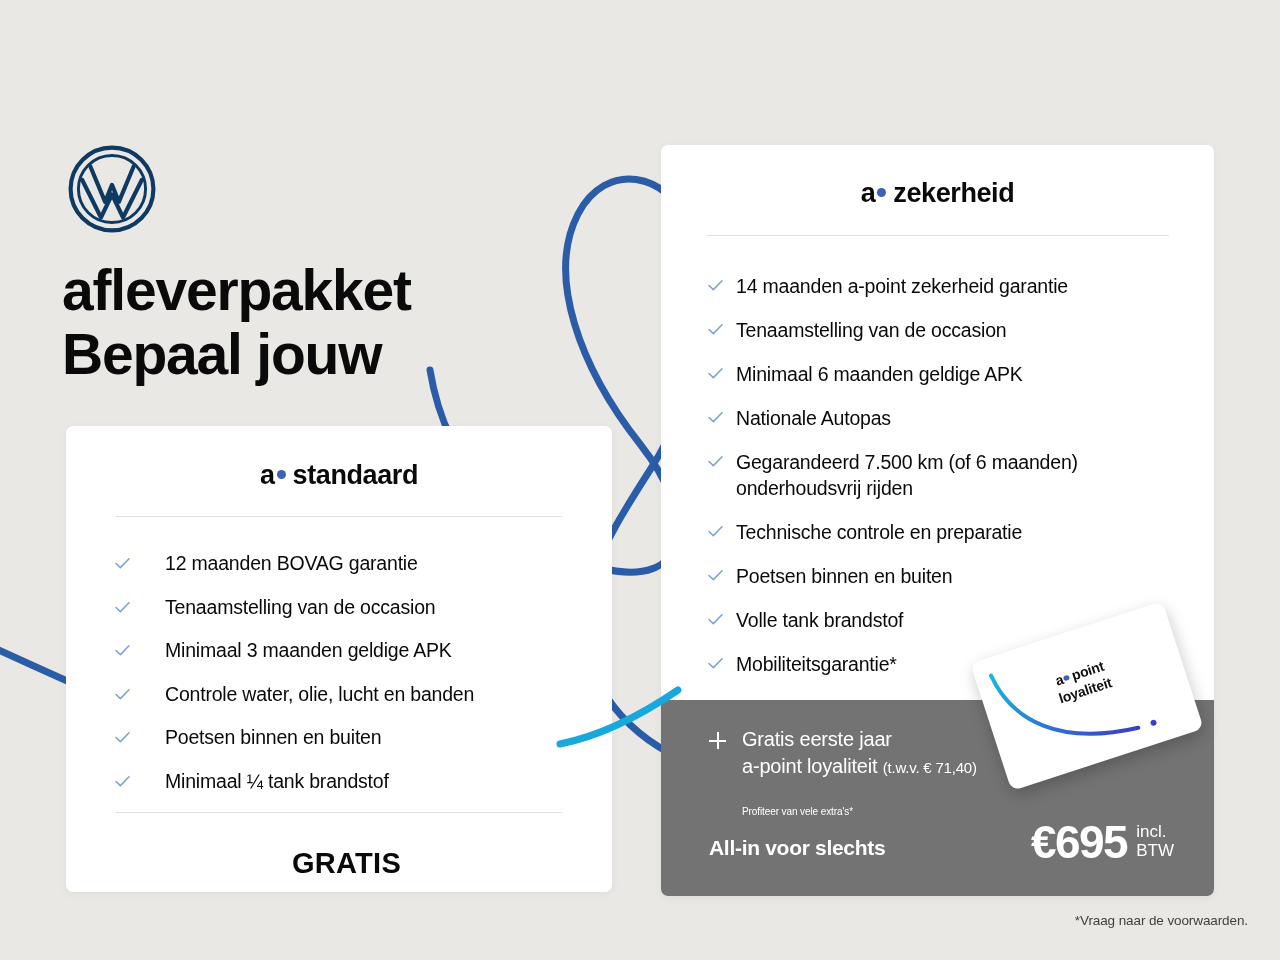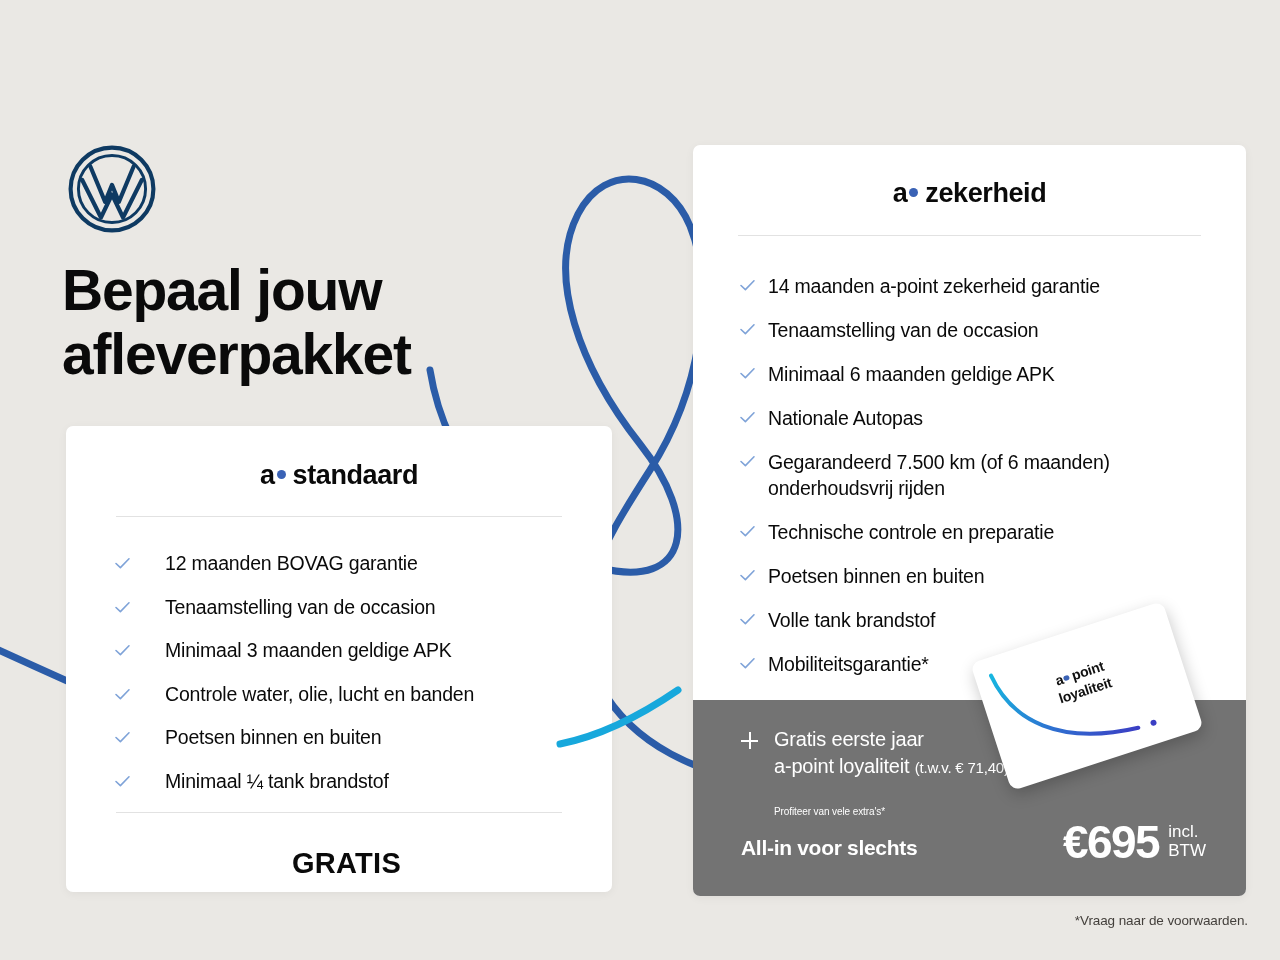--- a/index.html
+++ b/index.html
@@ -29,21 +29,21 @@
   }
   .headline .ln{display:block;white-space:nowrap;}
 
   
   .card{
     position:absolute;background:#FFFFFF;border-radius:7px;
     box-shadow:0 2px 10px rgba(0,0,0,0.05);
     z-index:4;
   }
   .card-standaard{left:66px;top:426px;width:546px;height:466px;}
-  .card-zekerheid{left:693px;top:145px;width:553px;height:751px;overflow:hidden;}
+  .card-zekerheid{left:661px;top:145px;width:553px;height:751px;overflow:hidden;}
 
   .card-title{
     text-align:center;font-size:27px;font-weight:700;color:#0A0A0A;
     letter-spacing:-0.4px;white-space:nowrap;
   }
   .card-standaard .card-title{margin-top:34px;}
   .card-zekerheid .card-title{margin-top:33px;}
   .a-mark{font-weight:700;}
   .a-dot{
     display:inline-block;width:9px;height:9px;border-radius:50%;
@@ -153,22 +153,22 @@
   </svg>
 
   <svg class="vw-logo" viewBox="0 0 100 100" xmlns="http://www.w3.org/2000/svg">
     <circle cx="50" cy="50" r="45" fill="none" stroke="#0E3A62" stroke-width="4.5"></circle>
     <circle cx="50" cy="50" r="36.5" fill="none" stroke="#0E3A62" stroke-width="3.2"></circle>
     <path d="M 26.5 25.5 L 42.5 64 L 50 45.5 L 57.5 64 L 73.5 25.5
              M 17.5 40 L 38 81 L 50 56 L 62 81 L 82.5 40" fill="none" stroke="#0E3A62" stroke-width="4.5" stroke-linejoin="round" stroke-linecap="round"></path>
   </svg>
 
   <div class="headline">
+    <span class="ln">afleverpakket</span>
     <span class="ln">Bepaal jouw</span>
-    <span class="ln">afleverpakket</span>
   </div>
 
   <div class="card card-standaard">
     <div class="card-title">
       <span class="a-mark">a</span><span class="a-dot"></span><span>standaard</span>
     </div>
     <div class="divider top"></div>
 
     <ul class="features">
       <li>

